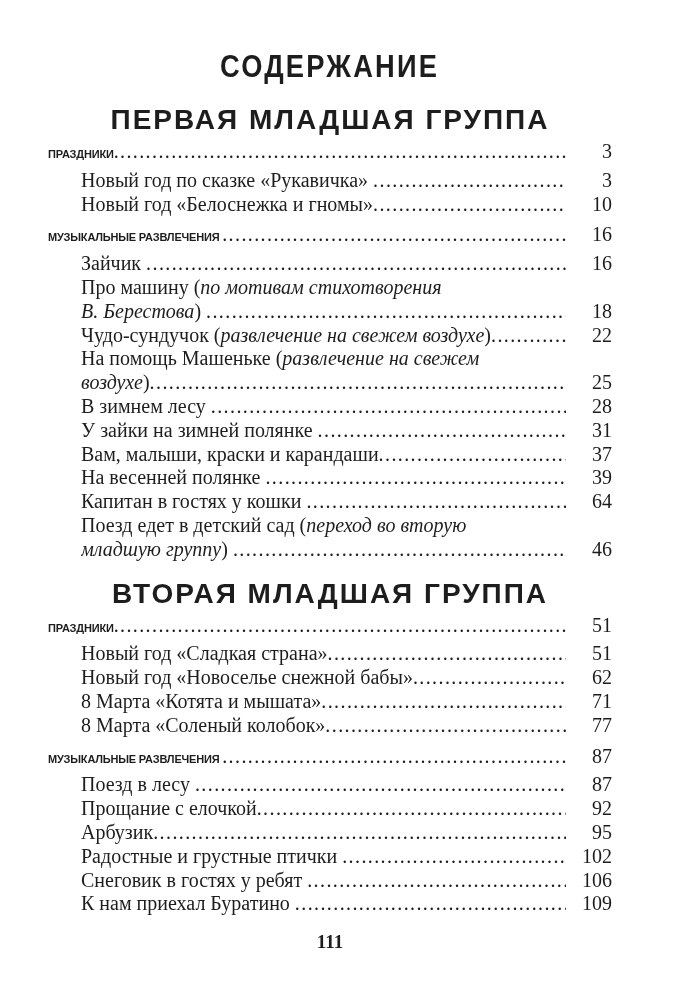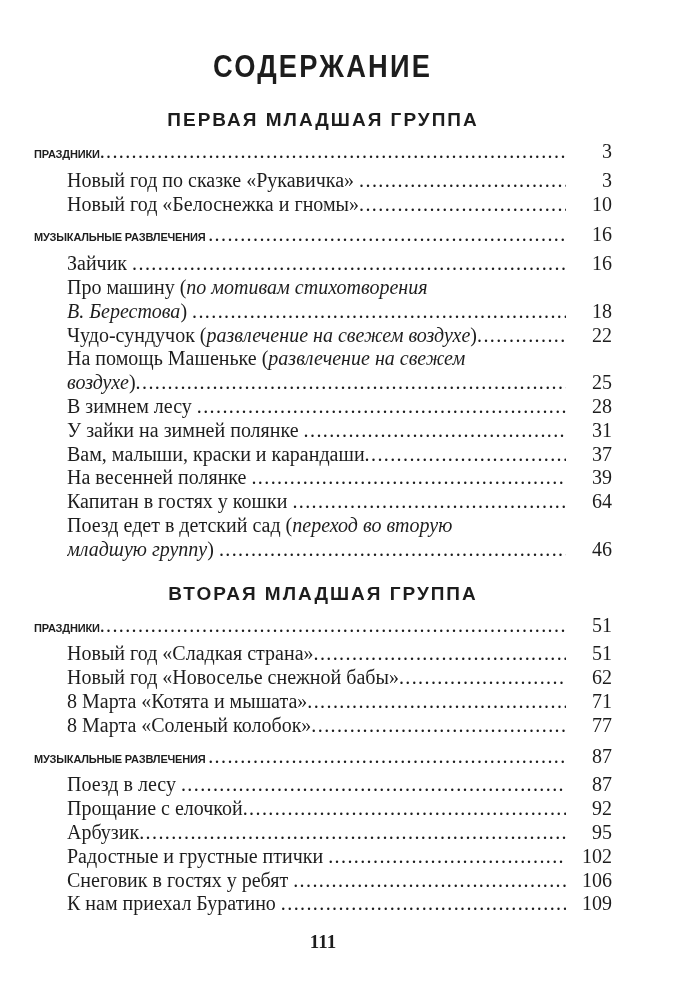--- a/index.html
+++ b/index.html
@@ -3,37 +3,37 @@
 <meta charset="utf-8">
 <style>
   html, body { margin: 0; padding: 0; }
   body {
     width: 700px; height: 1000px;
     background: #ffffff;
     color: #1d1d1d;
     font-family: "Liberation Serif", serif;
     overflow: hidden;
   }
-  .content { margin-left: 34px; margin-right: 88px; }
+  .content { margin-left: 48px; margin-right: 88px; }
 
   .title {
     text-align: center;
     margin: 52px 0 0 0;
     font-family: "Liberation Sans", sans-serif;
     font-weight: 700;
     font-size: 31px;
     line-height: 30px;
   }
   .title .inner { display: inline-block; transform: scaleX(0.88); letter-spacing: 2.5px; }
 
   .group-heading {
     text-align: center;
     font-family: "Liberation Sans", sans-serif;
     font-weight: 700;
-    font-size: 19px;
+    font-size: 28px;
     line-height: 22px;
     letter-spacing: 2px;
     margin: 27px 0 9px 0;
   }
   .group-heading.later { margin-top: 21px; }
 
   .row { display: flex; font-size: 20px; line-height: 23.8px; }
   .row .line { flex: 1 1 auto; min-width: 0; overflow: hidden; white-space: nowrap; }
   .row .pg { flex: 0 0 46px; text-align: right; font-family: "Liberation Serif", serif; }
   .row.entry { padding-left: 33px; }

